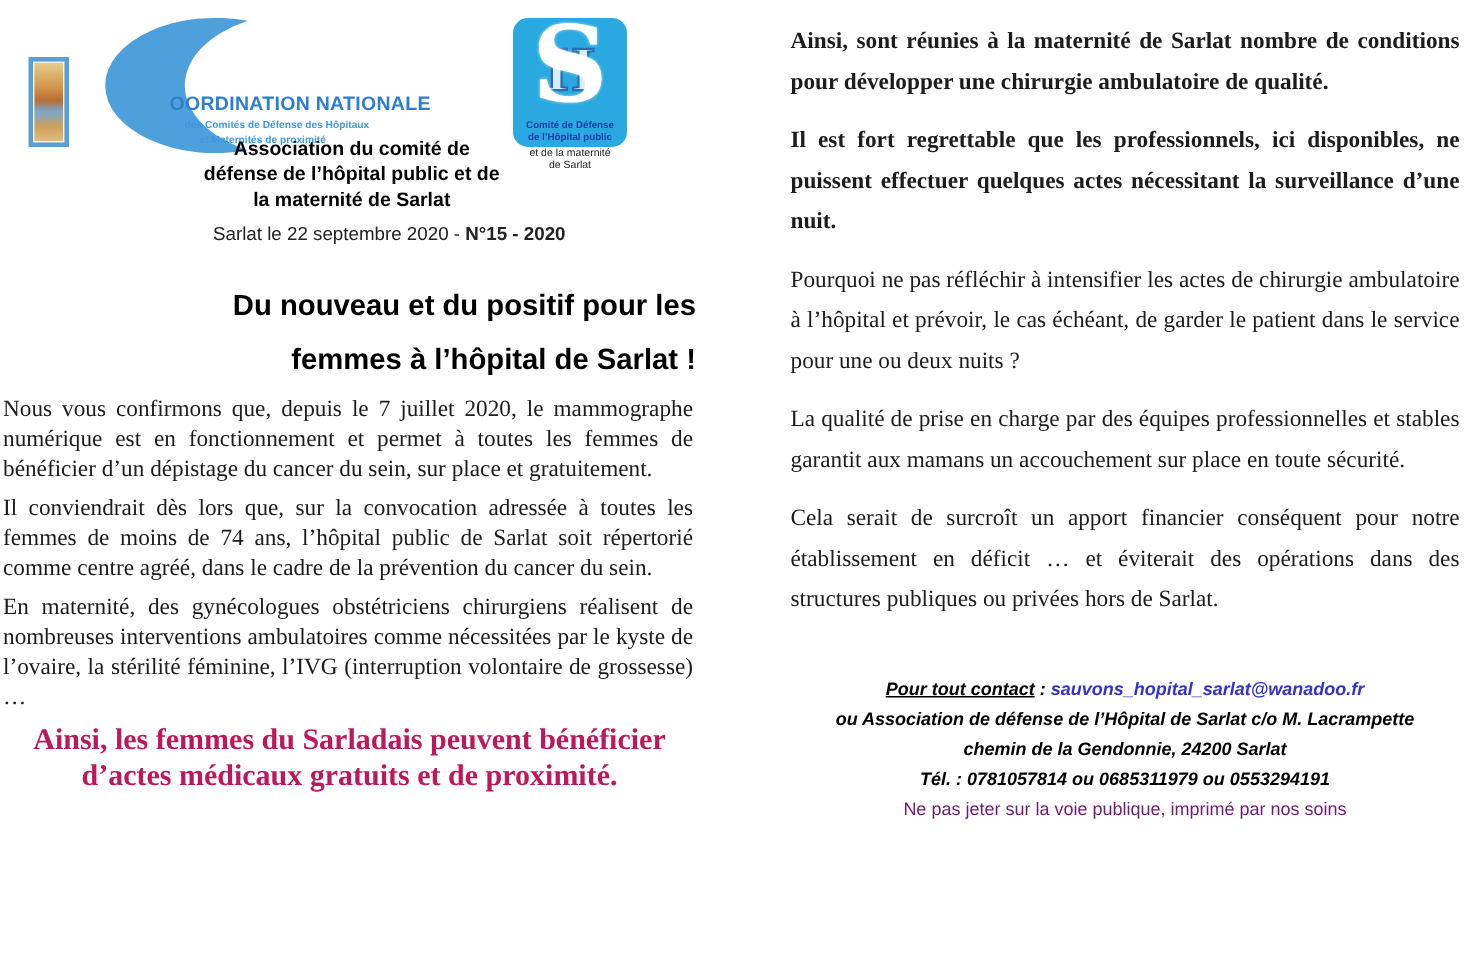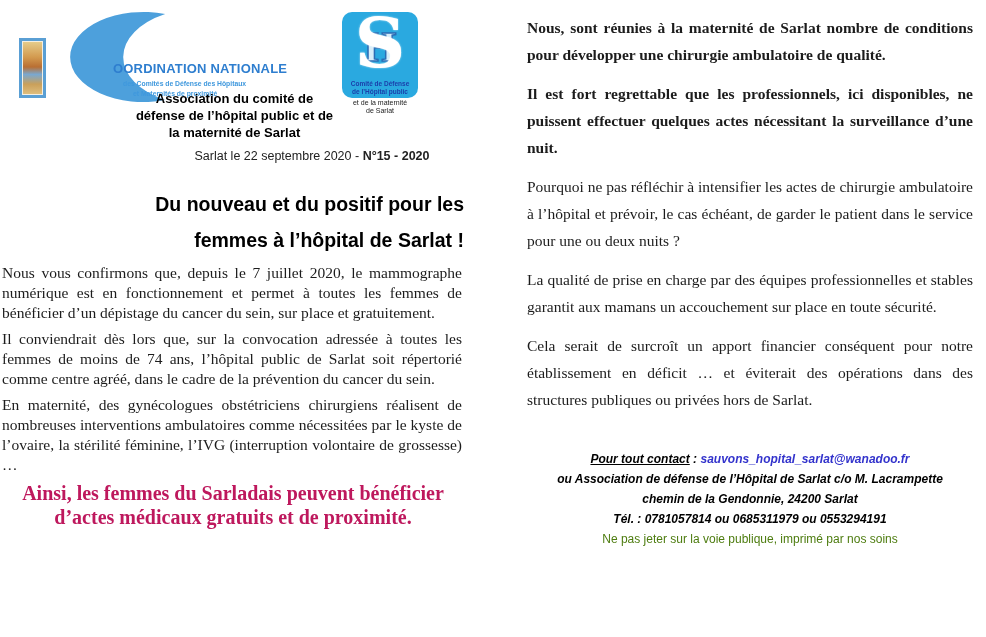--- a/index.html
+++ b/index.html
@@ -41,21 +41,21 @@
   }
   .logo2-s{
     position:absolute;top:-4px;left:50%;transform:translateX(-50%);
     font-size:70px;line-height:70px;font-weight:bold;color:#ffffff;
     font-family:"DejaVu Serif",serif;text-shadow:0 0 2px rgba(255,255,255,.8);
   }
   .logo2-cap-in{position:absolute;bottom:3px;width:100%;font-size:6.5px;line-height:7.5px;font-weight:bold;color:#1b3faa;}
   .logo2-cap-out{font-size:7px;line-height:8px;color:#222;margin-top:1px;}
   
   .assoc-title{position:absolute;left:80px;top:90px;width:305px;text-align:center;font-size:13px;font-weight:bold;line-height:17px;color:#000;}
-  .date-line{position:absolute;left:140px;top:149px;width:340px;text-align:center;font-size:12.5px;color:#222;}
+  .date-line{position:absolute;left:140px;top:149px;width:340px;text-align:left;font-size:12.5px;color:#222;}
   .date-line .bold{font-weight:bold;}
   
   .headline{
     margin:4px 0 5px;text-align:right;font-size:19.5px;font-weight:bold;color:#000;
     line-height:36px;font-family:"Liberation Sans",sans-serif;
   }
   .headline .hl{display:block;}
   
   .body-text{
     font-family:"Liberation Serif",serif;font-size:15.5px;line-height:20px;
@@ -70,21 +70,21 @@
   .right-col{position:absolute;left:527px;top:0;width:446px;}
   .right-col .body-text{line-height:27px;margin:0 0 12px;}
   .right-col .body-text:first-child{margin-top:14px;}
   .body-text.bold{font-weight:bold;}
   
   .contact{margin-top:36px;text-align:center;font-size:12px;line-height:20px;font-style:italic;color:#000;}
   .contact-line1{font-weight:bold;}
   .contact-label{text-decoration:underline;font-style:italic;}
   .email{color:var(--link-blue);font-weight:bold;text-decoration:none;margin-top:12px;}
   .contact-line{font-weight:bold;}
-  .contact-footer{font-style:normal;font-weight:normal;color:#4d7c0f;}
+  .contact-footer{font-style:normal;font-weight:normal;color:#701a75;}
 </style>
 </head>
 <body>
 
 <div class="page">
 
   <div class="left-col">
 
     <div class="header-area">
 
@@ -138,21 +138,21 @@
 
     <div class="conclusion">
       <div>Ainsi, les femmes du Sarladais peuvent bénéficier</div>
       <div>d’actes médicaux gratuits et de proximité.</div>
     </div>
 
   </div>
 
   <div class="right-col">
 
-    <p class="body-text bold">Nous, sont réunies à la maternité de Sarlat nombre de conditions pour développer une chirurgie ambulatoire de qualité.</p>
+    <p class="body-text bold">Ainsi, sont réunies à la maternité de Sarlat nombre de conditions pour développer une chirurgie ambulatoire de qualité.</p>
     <p class="body-text bold">Il est fort regrettable que les professionnels, ici disponibles, ne puissent effectuer quelques actes nécessitant la surveillance d’une nuit.</p>
 
     <p class="body-text">Pourquoi ne pas réfléchir à intensifier les actes de chirurgie ambulatoire à l’hôpital et prévoir, le cas échéant, de garder le patient dans le service pour une ou deux nuits ?</p>
     <p class="body-text">La qualité de prise en charge par des équipes professionnelles et stables garantit aux mamans un accouchement sur place en toute sécurité.</p>
     <p class="body-text">Cela serait de surcroît un apport financier conséquent pour notre établissement en déficit … et éviterait des opérations dans des structures publiques ou privées hors de Sarlat.</p>
 
     <div class="contact">
       <div class="contact-line1">
         <span class="contact-label">Pour tout contact</span><span> : </span><a class="email" href="#">sauvons_hopital_sarlat@wanadoo.fr</a>
       </div>

